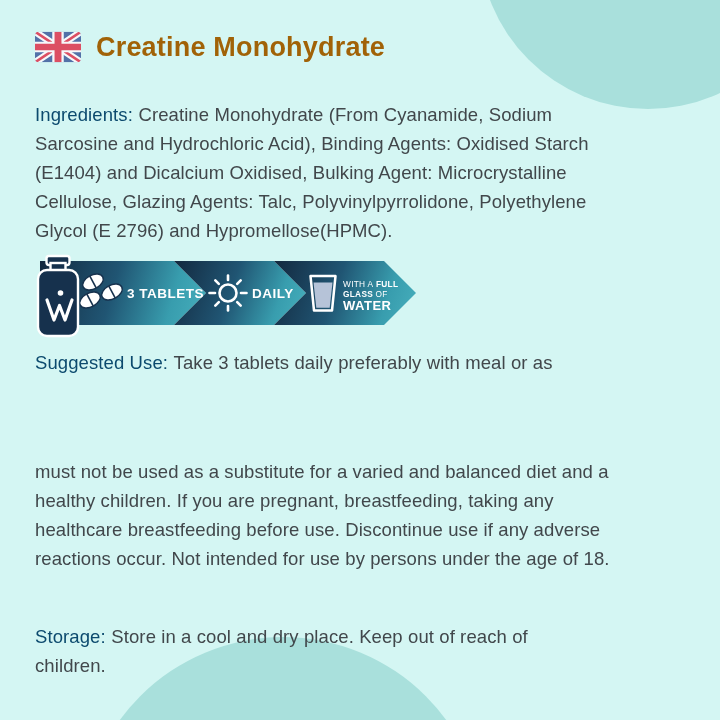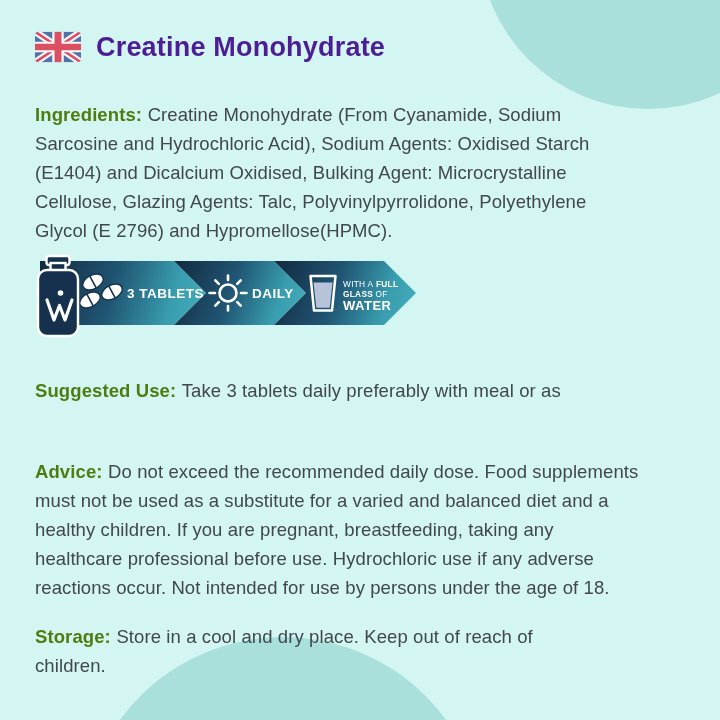--- a/index.html
+++ b/index.html
@@ -9,29 +9,29 @@
     font-family:"Liberation Sans", sans-serif;
   }
   .bg-circle{position:absolute;border-radius:50%;background:#a9e0dc;z-index:0;}
   .circle-top-right{left:479px;top:-229px;width:338px;height:338px;}
   .circle-bottom{left:81px;top:637px;width:404px;height:404px;}
 
   .content{position:absolute;inset:0;z-index:1;}
 
   .header{position:absolute;left:35px;top:30px;display:flex;align-items:center;gap:15px;}
   .flag{width:46px;height:34px;border-radius:4px;display:block;}
-  .title{font-size:27px;font-weight:800;color:#4c1d95;letter-spacing:.2px;margin:0;line-height:34px;}
+  .title{font-size:27px;font-weight:800;color:#a16207;letter-spacing:.2px;margin:0;line-height:34px;}
 
   .section{position:absolute;left:35px;width:655px;}
   .sec-ingredients{top:100px;}
-  .sec-suggested{top:376px;}
+  .sec-suggested{top:348px;}
   .sec-advice{top:457px;}
   .sec-storage{top:622px;}
   .tline{font-size:18.5px;line-height:29px;color:#41474b;letter-spacing:.1px;white-space:nowrap;}
-  .lead{font-weight:700;color:#4d7c0f;margin-right:.3em;}
+  .lead{font-weight:400;color:#0c4a6e;margin-right:.3em;}
 
   .banner{position:absolute;left:30px;top:249px;width:400px;height:92px;}
   .banner svg{display:block;overflow:visible;}
 </style>
 </head>
 <body>
 
 <div class="bg-circle circle-top-right"></div>
 <div class="bg-circle circle-bottom"></div>
 
@@ -52,21 +52,21 @@
         <path d="M0,20 L60,20" stroke="#f6f8fa" stroke-width="14"></path>
         <path d="M30,0 L30,40" stroke="#dc4f63" stroke-width="9"></path>
         <path d="M0,20 L60,20" stroke="#dc4f63" stroke-width="8.4"></path>
       </g>
     </svg>
     <h1 class="title">Creatine Monohydrate</h1>
   </div>
 
   <div class="section sec-ingredients">
     <div class="tline"><span class="lead">Ingredients:</span><span>Creatine Monohydrate (From Cyanamide, Sodium</span></div>
-    <div class="tline">Sarcosine and Hydrochloric Acid), Sodium Agents: Oxidised Starch</div>
+    <div class="tline">Sarcosine and Hydrochloric Acid), Binding Agents: Oxidised Starch</div>
     <div class="tline">(E1404) and Dicalcium Oxidised, Bulking Agent: Microcrystalline</div>
     <div class="tline">Cellulose, Glazing Agents: Talc, Polyvinylpyrrolidone, Polyethylene</div>
     <div class="tline">Glycol (E 2796) and Hypromellose(HPMC).</div>
   </div>
 
   <div class="banner">
     <svg width="400" height="92" viewBox="0 0 400 92" xmlns="http://www.w3.org/2000/svg">
       <defs>
         <linearGradient id="g1" gradientUnits="userSpaceOnUse" x1="10" y1="12" x2="176" y2="60">
           <stop offset="0" stop-color="#13293f"></stop>
@@ -139,24 +139,23 @@
         </g>
       </g>
     </svg>
   </div>
 
   <div class="section sec-suggested">
     <div class="tline"><span class="lead">Suggested Use:</span><span>Take 3 tablets daily preferably with meal or as</span></div>
   </div>
 
   <div class="section sec-advice">
-    <div class="tline"><span class="lead">Advice:</span><span>Do not exceed the recommended daily dose. Food supplements</span></div>
     <div class="tline">must not be used as a substitute for a varied and balanced diet and a</div>
     <div class="tline">healthy children. If you are pregnant, breastfeeding, taking any</div>
-    <div class="tline">healthcare professional before use. Hydrochloric use if any adverse</div>
+    <div class="tline">healthcare breastfeeding before use. Discontinue use if any adverse</div>
     <div class="tline">reactions occur. Not intended for use by persons under the age of 18.</div>
   </div>
 
   <div class="section sec-storage">
     <div class="tline"><span class="lead">Storage:</span><span>Store in a cool and dry place. Keep out of reach of</span></div>
     <div class="tline">children.</div>
   </div>
 
 </div>
 

